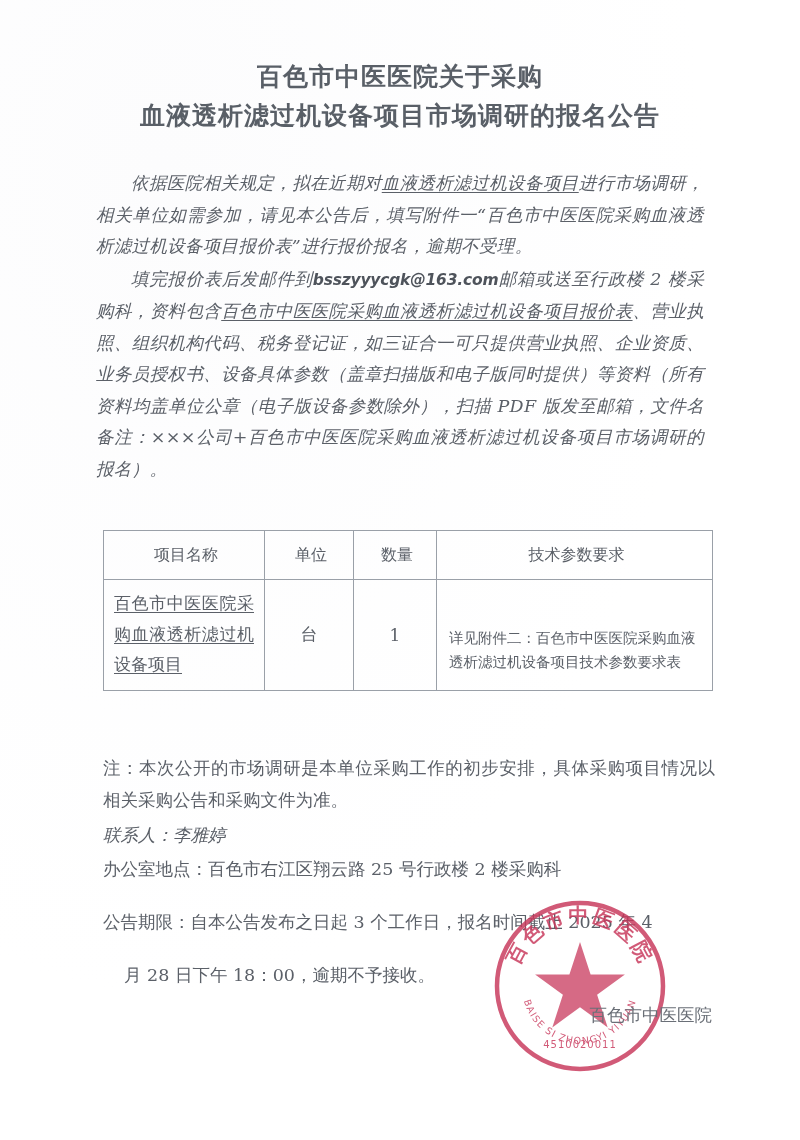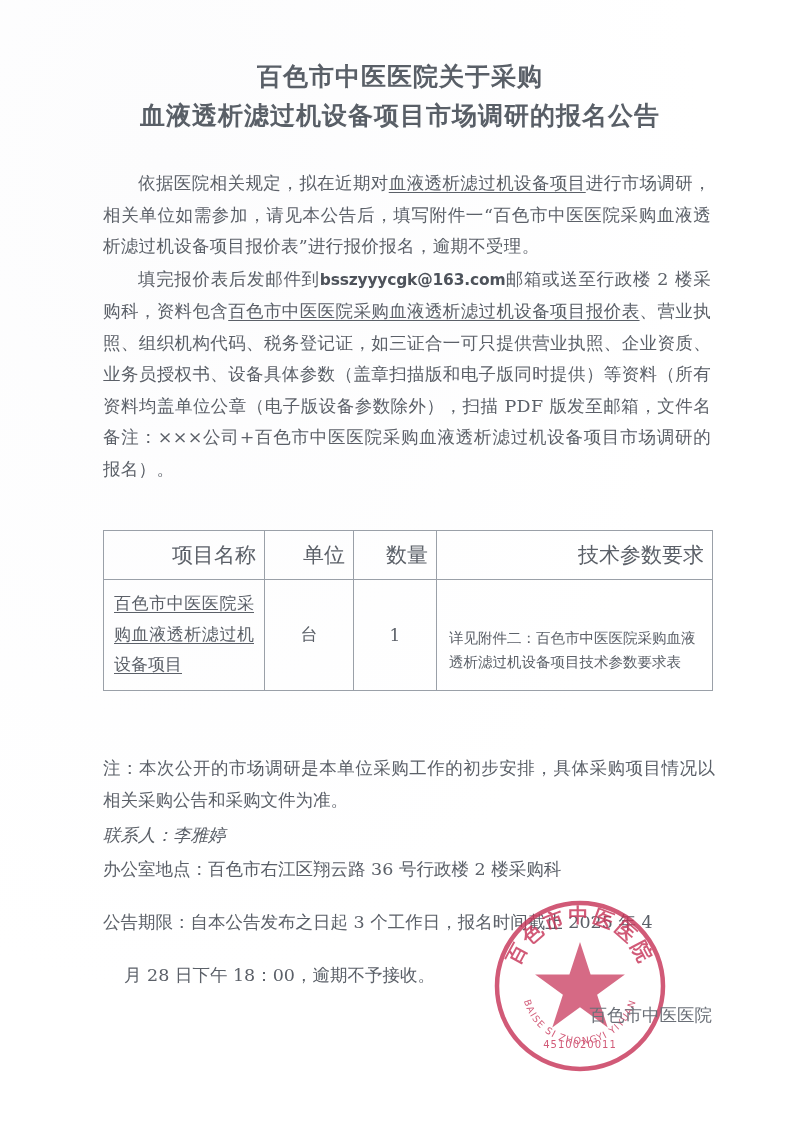--- a/index.html
+++ b/index.html
@@ -44,23 +44,24 @@
     line-height: 38px;
   }
   .title-line-2 {
     font-size: 25px;
     line-height: 40px;
   }
 
   
   .body-area {
     position: absolute;
-    left: 103px;
+    left: 96px;
     top: 168px;
     width: 608px;
+    font-style: italic;
   }
   .para {
     font-size: 17.5px;
     line-height: 31.5px;
     text-align: justify;
     text-justify: inter-ideograph;
     text-indent: 2em;
     color: #5b6068;
     margin: 0 0 1px 0;
     letter-spacing: 0.3px;
@@ -89,24 +90,24 @@
     width: 100%;
     table-layout: fixed;
   }
   table.spec td, table.spec th {
     border: 1px solid #9aa0a8;
     color: #5b6068;
     font-weight: normal;
     vertical-align: middle;
   }
   table.spec th {
-    font-size: 21px;
+    font-size: 16px;
     line-height: 26px;
     height: 44px;
-    text-align: right;
+    text-align: center;
     padding: 2px 8px 2px 12px;
     font-family: "DejaVu Serif", "Liberation Serif", serif;
   }
   .col-name   { width: 140px; }
   .col-unit   { width: 68px;  }
   .col-qty    { width: 62px;  }
   .cell-name {
     font-size: 17px;
     line-height: 30.5px;
     padding: 8px 10px 10px 10px;
@@ -242,21 +243,21 @@
     </table>
   </div>
 
   <div class="after-table">
 
     <p class="note">注：本次公开的市场调研是本单位采购工作的初步安排，具体采购项目情况以相关采购公告和采购文件为准。</p>
 
     <p class="contact-line contact-gap">联系人：李雅婷</p>
 
 
-    <p class="contact-line">办公室地点：百色市右江区翔云路 36 号行政楼 2 楼采购科</p>
+    <p class="contact-line">办公室地点：百色市右江区翔云路 25 号行政楼 2 楼采购科</p>
 
     <p class="deadline">公告期限：自本公告发布之日起 3 个工作日，报名时间截止 2025 年 4</p>
     <p class="deadline deadline-l2">月 28 日下午 18：00，逾期不予接收。</p>
   </div>
 
   <div class="seal">
     <svg width="176" height="176" viewBox="0 0 176 176" xmlns="http://www.w3.org/2000/svg">
       <defs>
         <path id="arcTop" d="M 24 88 A 64 64 0 0 1 152 88" fill="none"></path>
         <path id="arcBot" d="M 30 88 A 58 58 0 0 0 146 88" fill="none"></path>

